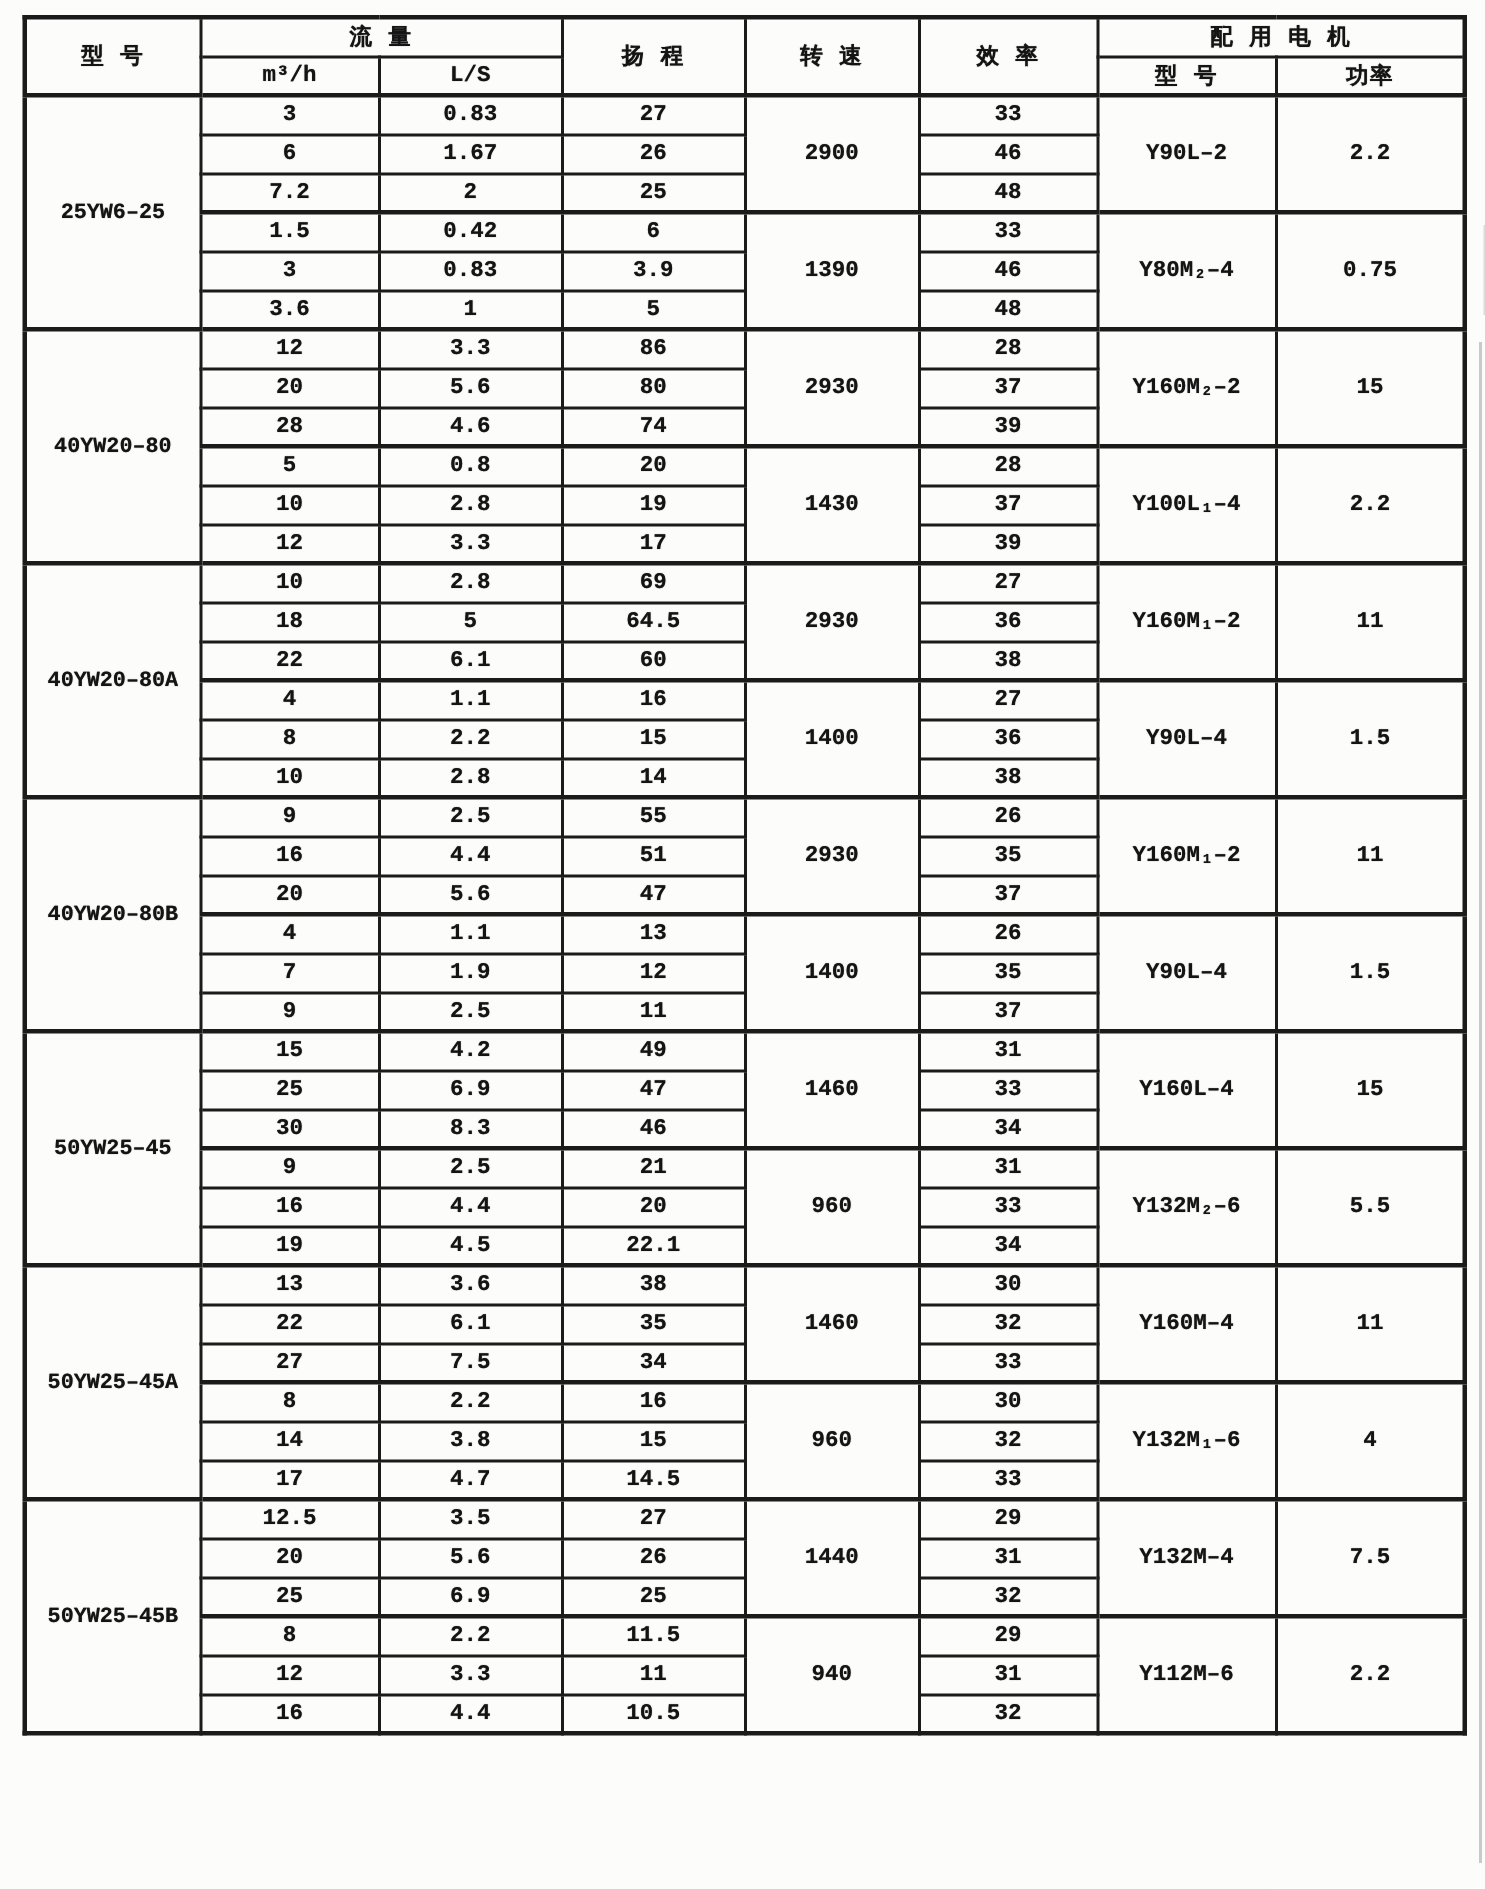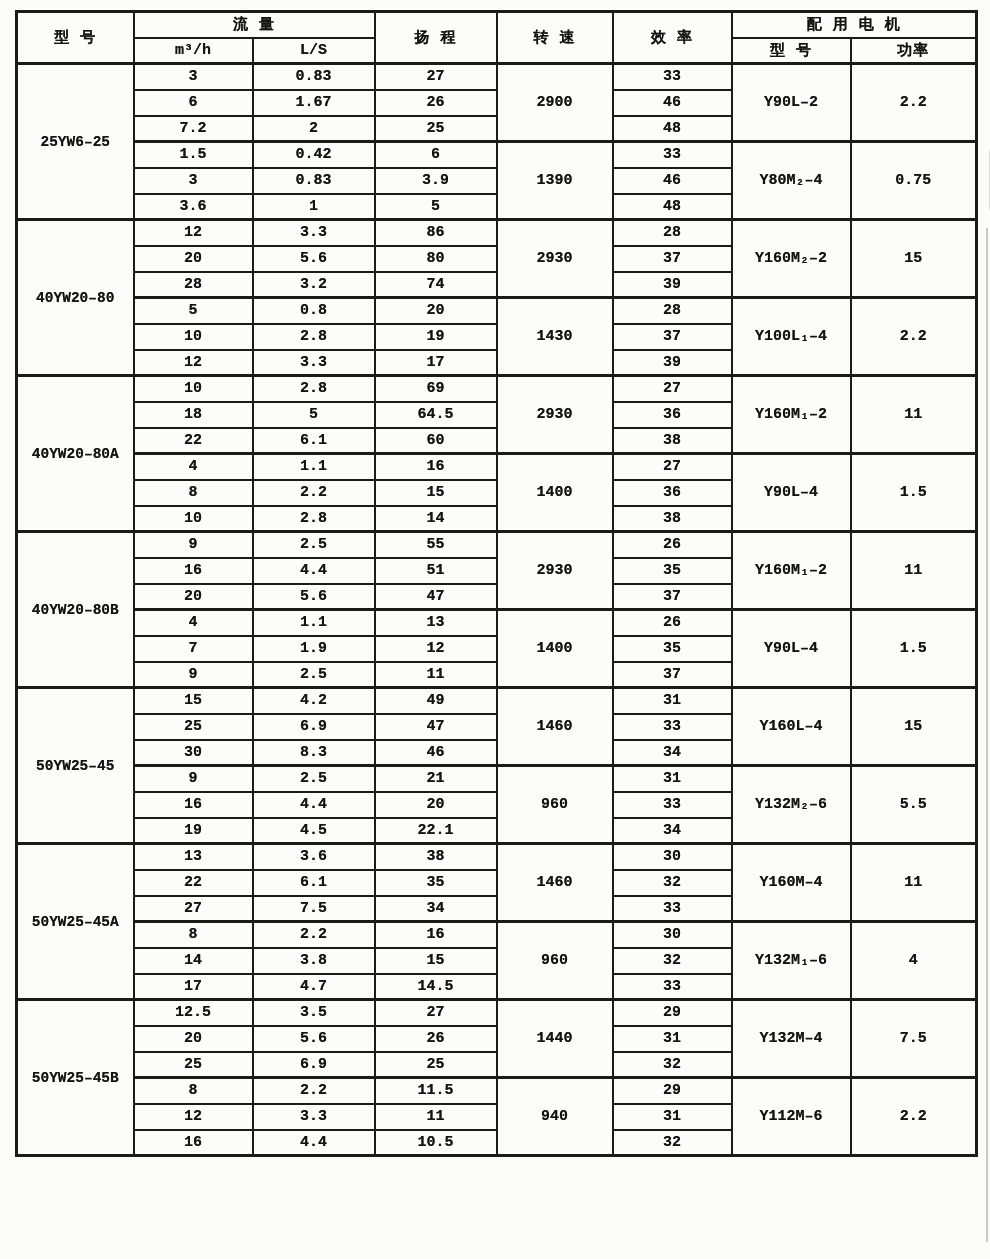--- a/index.html
+++ b/index.html
@@ -148,21 +148,21 @@
           <td class="group-top" rowspan="3">15</td>
         </tr>
         <tr>
           <td>20</td>
           <td>5.6</td>
           <td>80</td>
           <td>37</td>
         </tr>
         <tr>
           <td>28</td>
-          <td>3.2</td>
+          <td>4.6</td>
           <td>74</td>
           <td>39</td>
         </tr>
         <tr>
           <td class="thick-top">5</td>
           <td class="thick-top">0.8</td>
           <td class="thick-top">20</td>
           <td class="thick-top" rowspan="3">1430</td>
           <td class="thick-top">28</td>
           <td class="thick-top" rowspan="3">Y100L₁–4</td>

